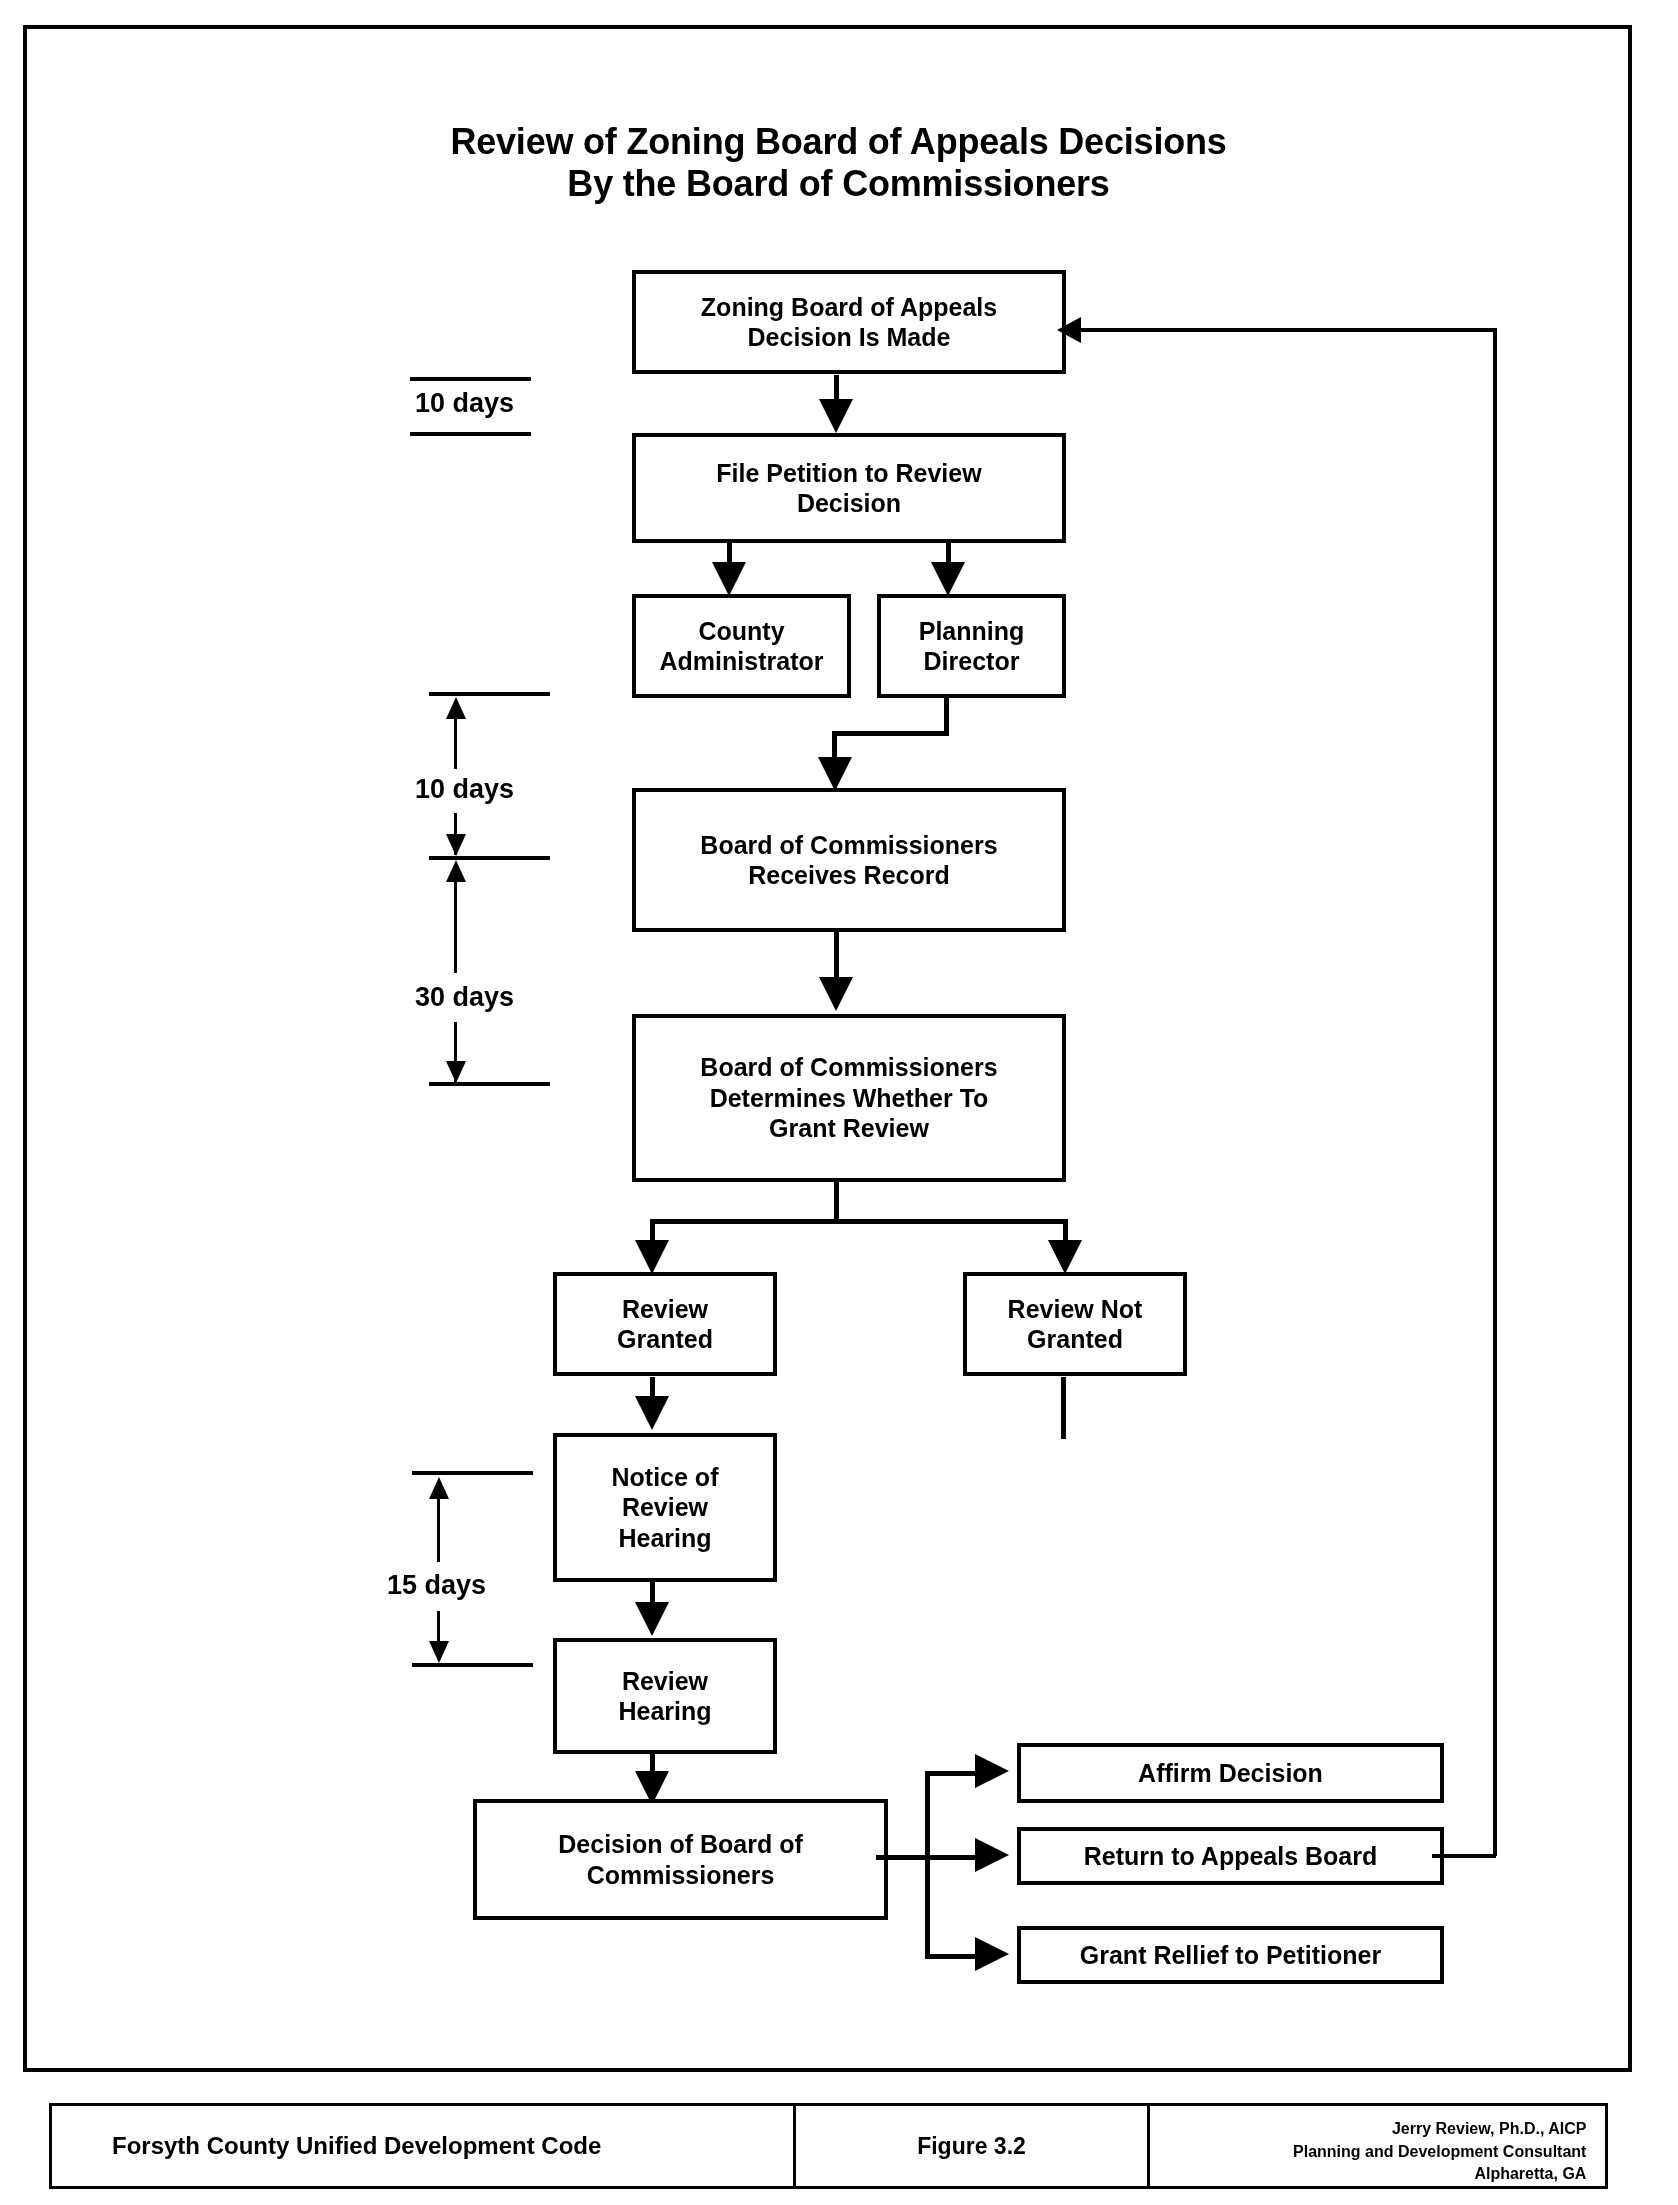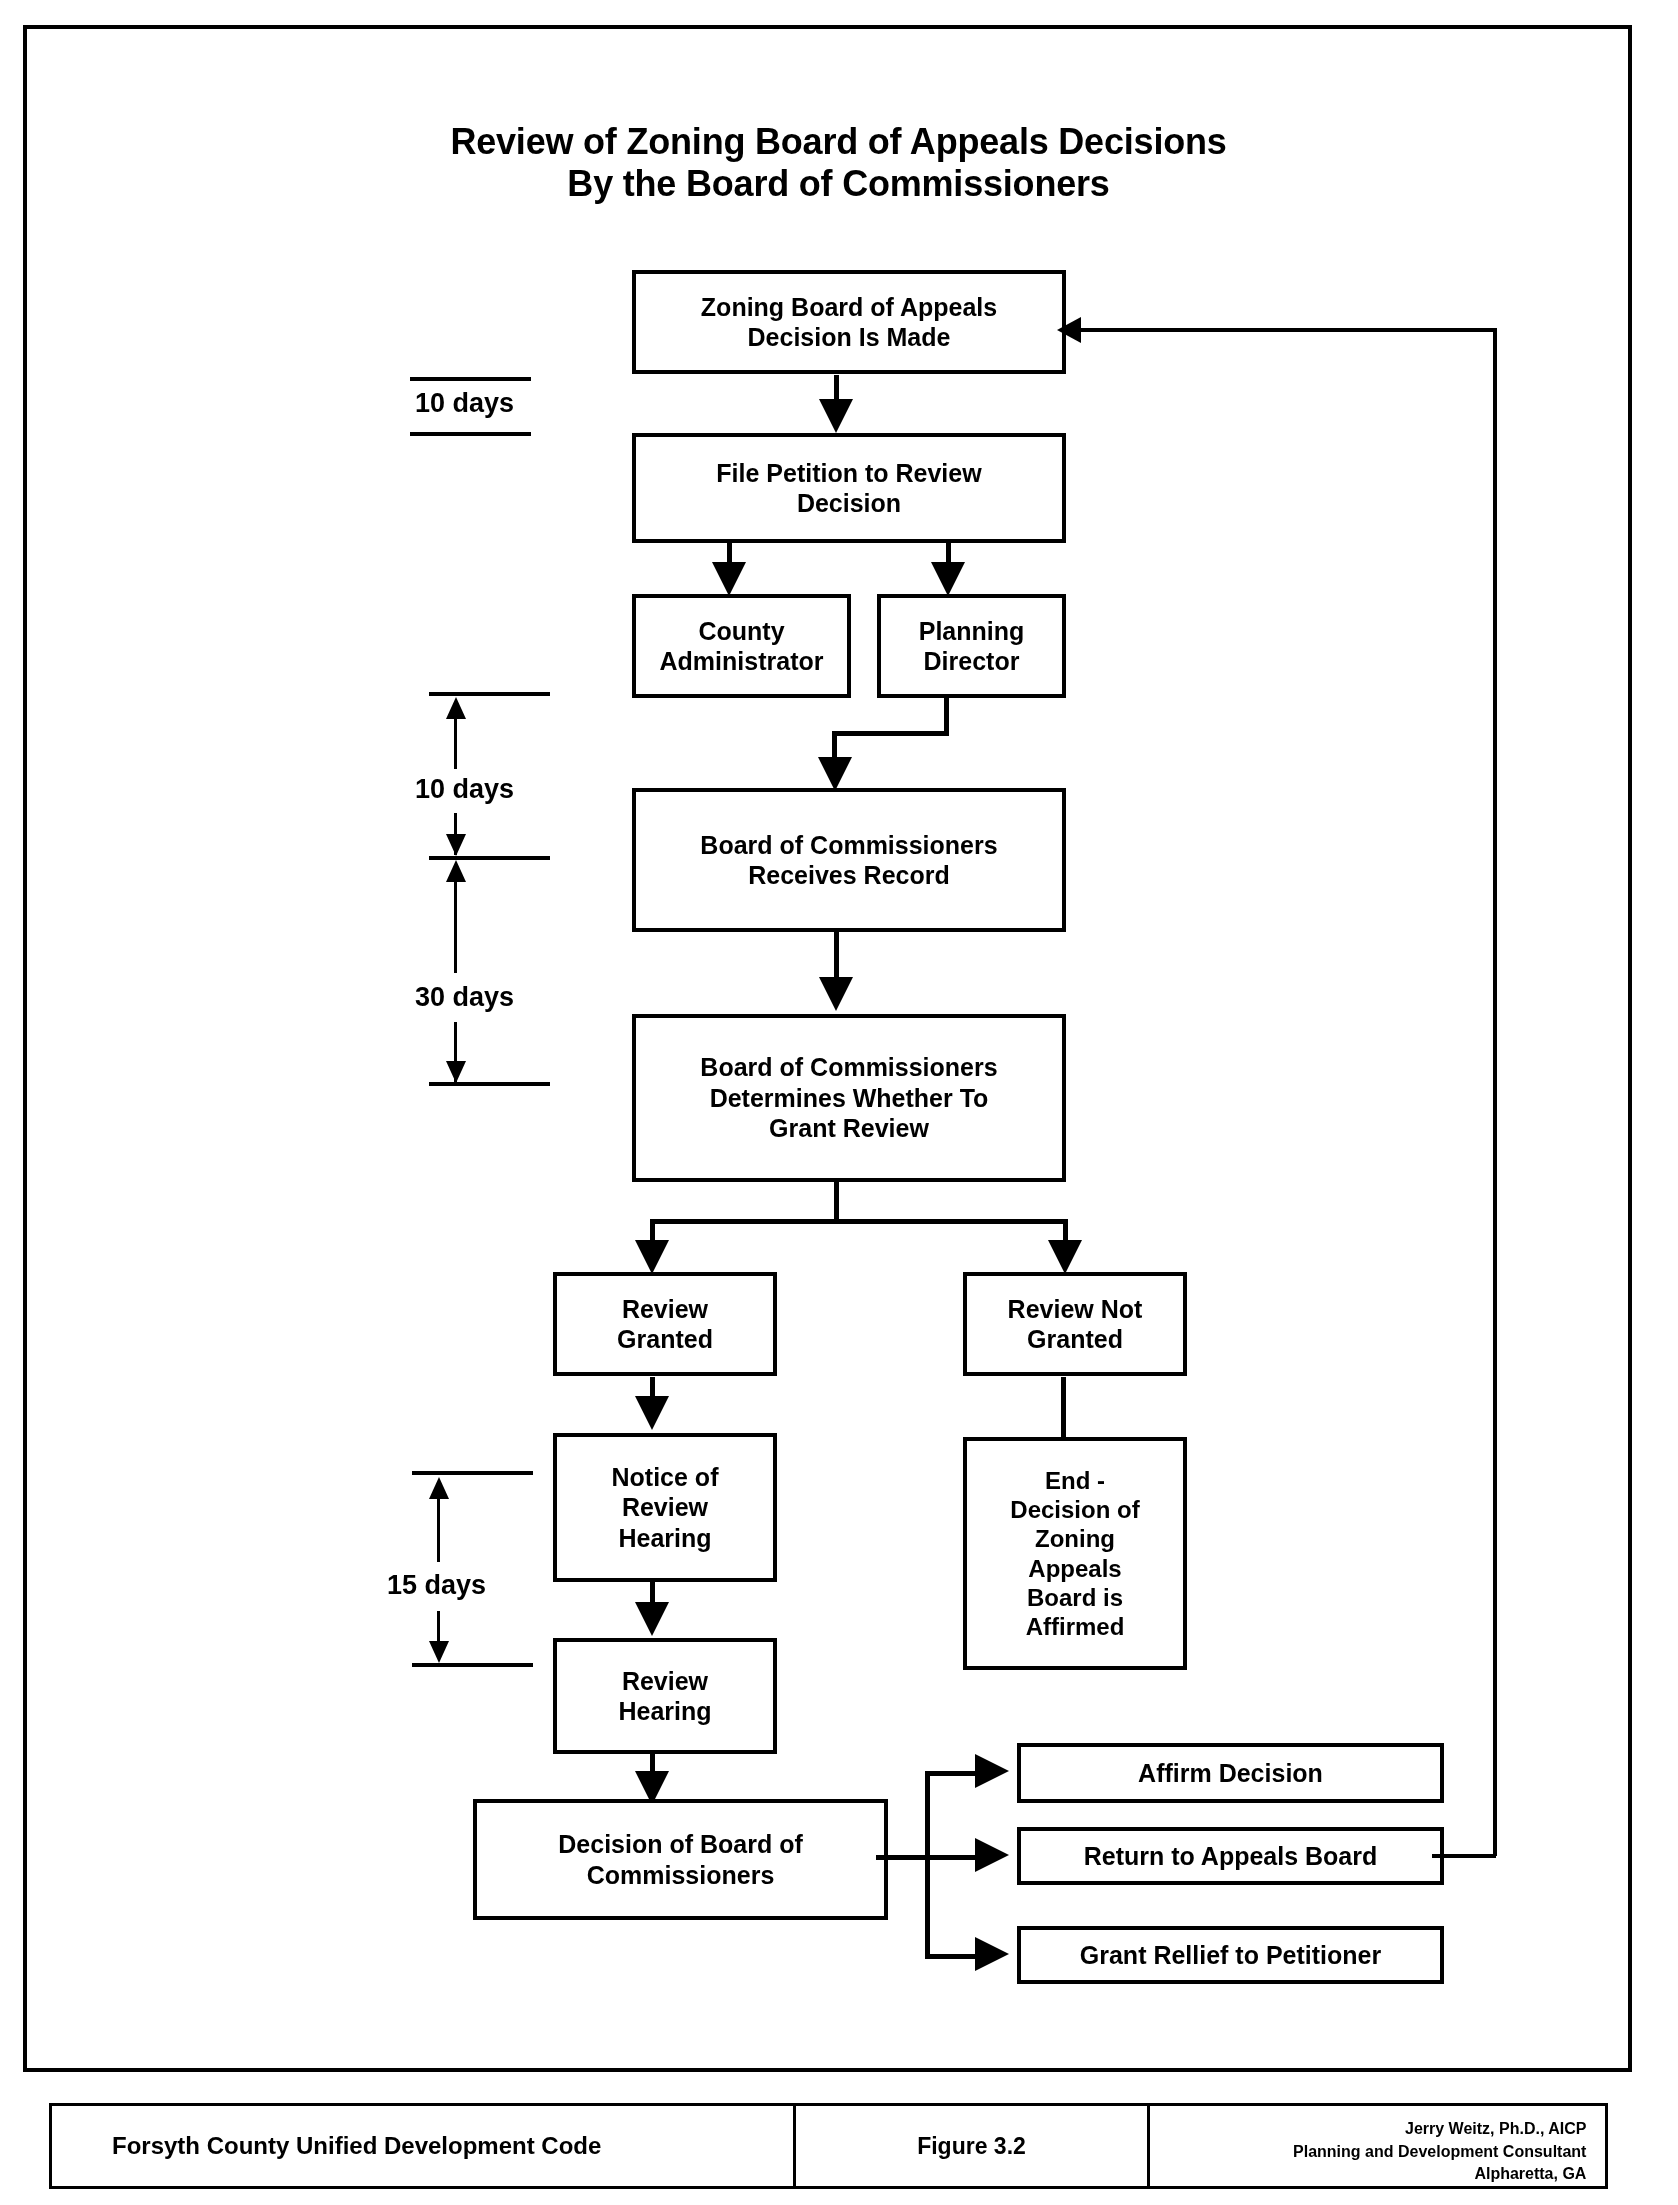--- a/index.html
+++ b/index.html
@@ -211,30 +211,20 @@
   <div class="ln v" style="left:1061px;top:1377px;height:62px;"></div>
 
   <div class="fbox" style="left:541px;top:1433px;width:224px;height:149px;">
     <div>
       <span>Notice of</span><br>
       <span>Review</span><br>
       <span>Hearing</span>
     </div>
   </div>
 
-  <div class="fbox" style="left:951px;top:1437px;width:224px;height:233px;font-size:24px;">
-    <div>
-      <span>End -</span><br>
-      <span>Decision of</span><br>
-      <span>Zoning</span><br>
-      <span>Appeals</span><br>
-      <span>Board is</span><br>
-      <span>Affirmed</span>
-    </div>
-  </div>
 
   <div class="ln v" style="left:650px;top:1582px;height:30px;"></div>
   <div class="arr down" style="left:635px;top:1602px;"></div>
 
   <div class="fbox" style="left:541px;top:1638px;width:224px;height:116px;">
     <div>
       <span>Review</span><br>
       <span>Hearing</span>
     </div>
   </div>
@@ -276,20 +266,20 @@
   <div class="arr left-small" style="left:1057px;top:317px;"></div>
 
   <div class="footer">
     <div class="fcell c1">
       <span class="f1">Forsyth County Unified Development Code</span>
     </div>
     <div class="fcell c2">
       <span class="f2">Figure 3.2</span>
     </div>
     <div class="fcell c3">
-      <span class="f3">Jerry Weitz, Ph.D., AICP</span>
+      <span class="f3">Jerry Review, Ph.D., AICP</span>
       <span class="f3">Planning and Development Consultant</span>
       <span class="f3">Alpharetta, GA</span>
     </div>
   </div>
 
 </div>
 
 
 </body></html>

